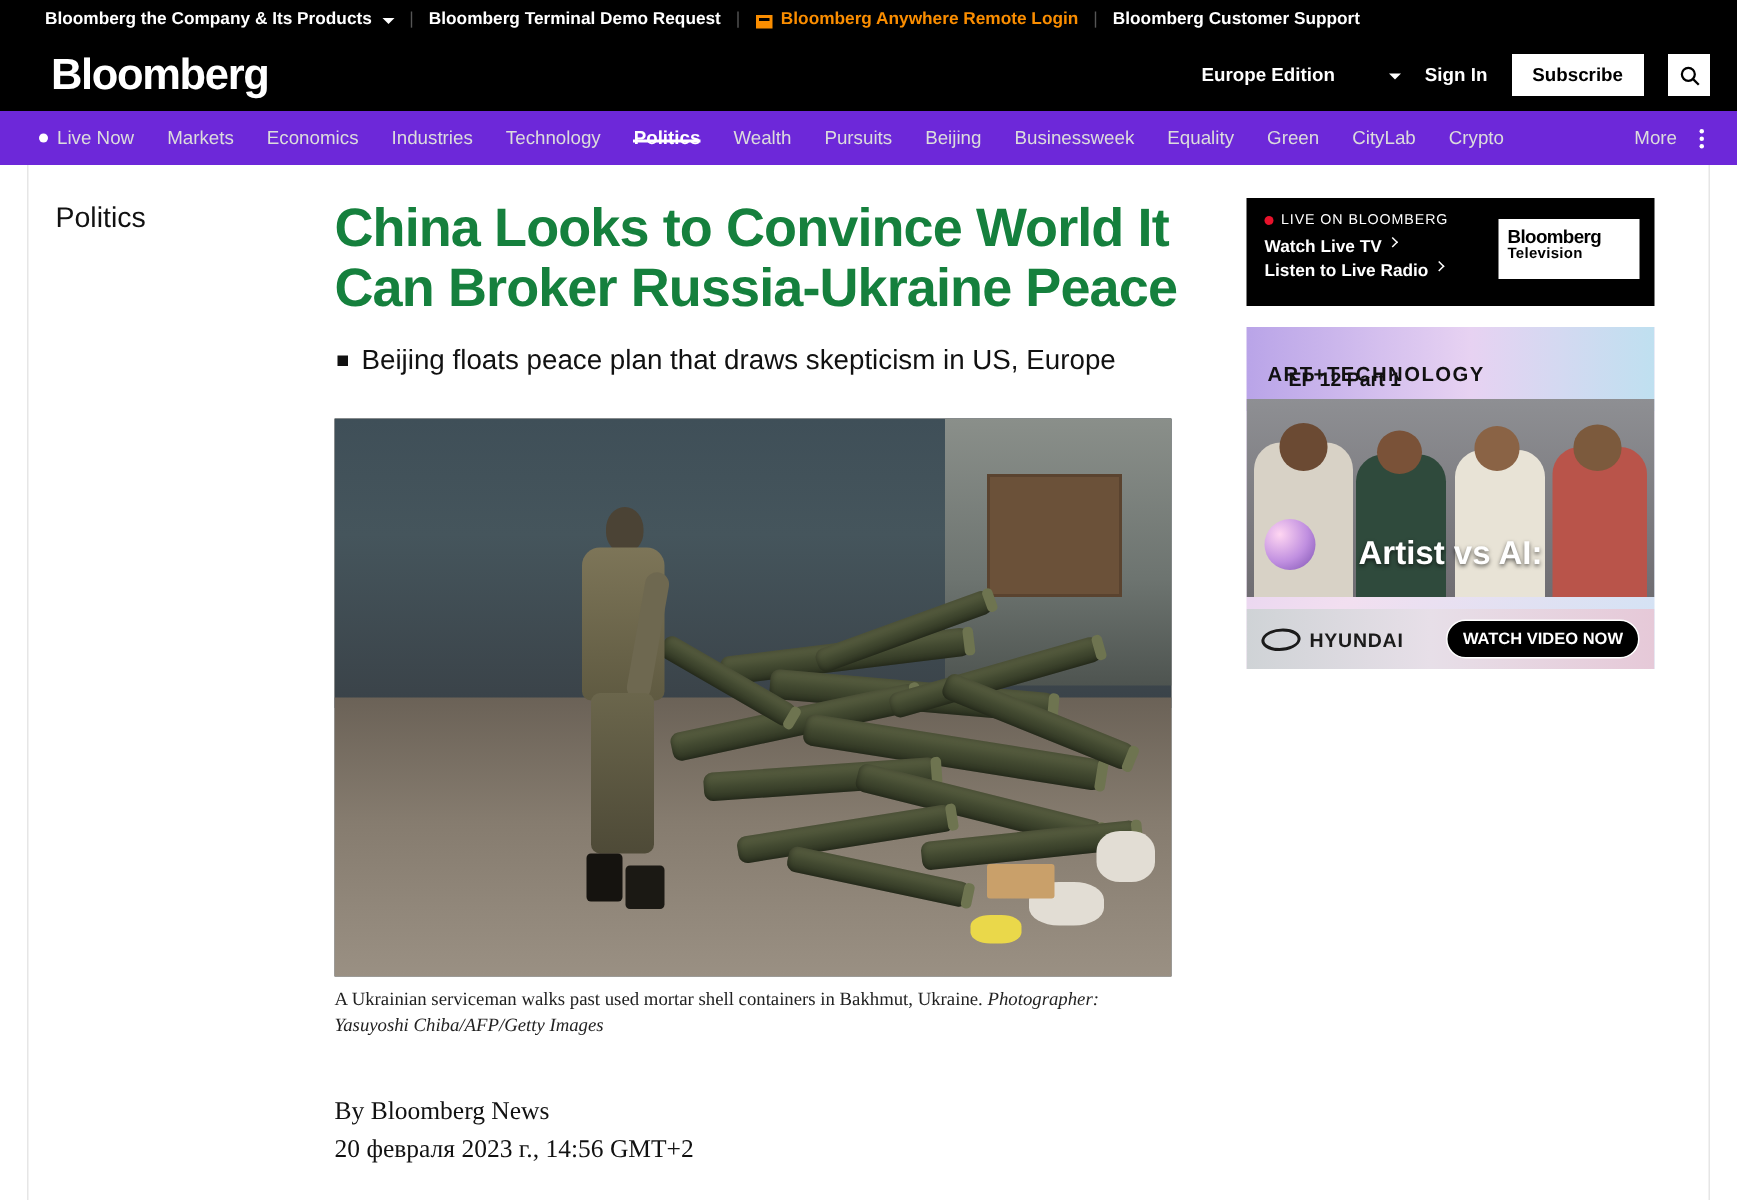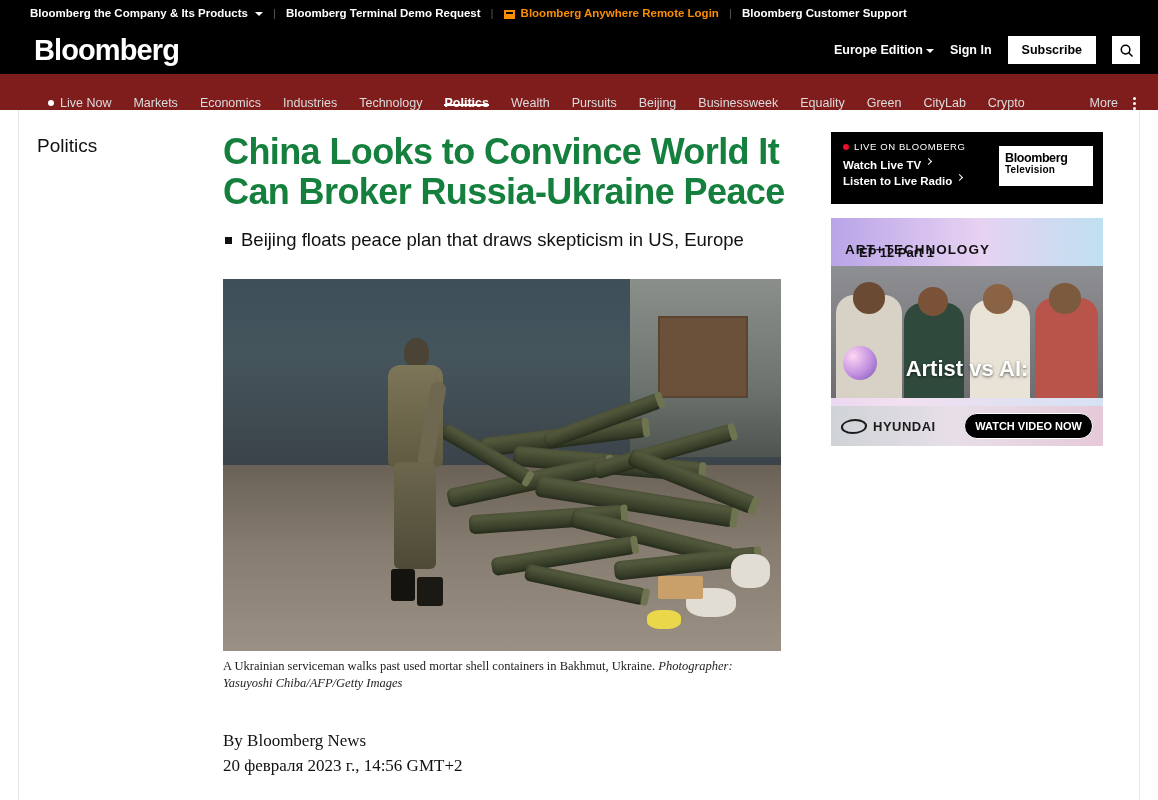--- a/index.html
+++ b/index.html
@@ -88,20 +88,21 @@
     display: flex;
     align-items: center;
     gap: 16px;
   }
   .edition {
     color: #ffffff;
     font-size: 12.5px;
     font-weight: bold;
     display: flex;
     align-items: center;
+    gap: 33px;
   }
   .signin {
     color: #ffffff;
     font-size: 12.5px;
     font-weight: bold;
   }
   .subscribe-btn {
     background: #ffffff;
     color: #000000;
     font-size: 12.5px;
@@ -117,24 +118,24 @@
     display: flex;
     align-items: center;
     justify-content: center;
     border: none;
     cursor: pointer;
   }
 
   
   .nav {
     height: 36px;
-    background: #7f1d1d;
-    display: flex;
-    align-items: flex-end;
-    padding: 0 18px 0 48px;
+    background: #6d28d9;
+    display: flex;
+    align-items: center;
+    padding: 0 18px 0 26px;
     color: #ffffff;
     font-size: 12.5px;
   }
   .nav-item {
     display: flex;
     align-items: center;
     padding: 0 11px;
     color: #dcdcdc;
     white-space: nowrap;
     cursor: pointer;

